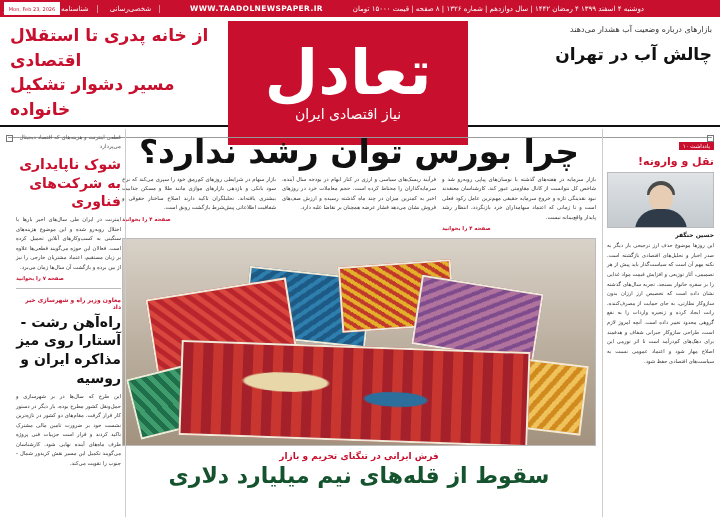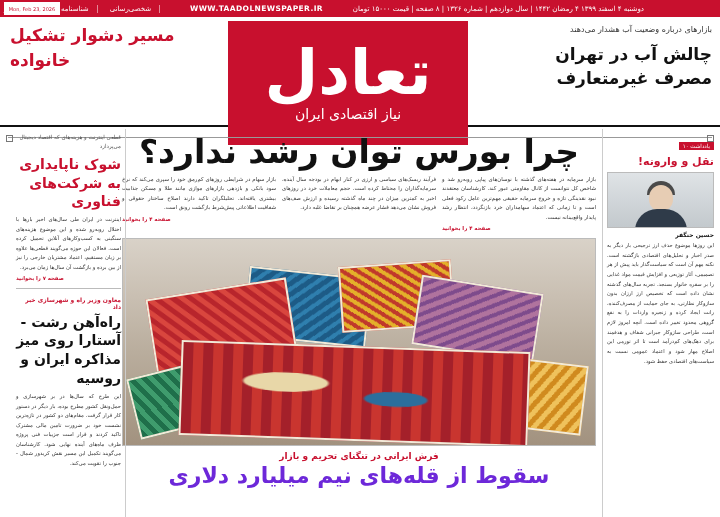--- a/index.html
+++ b/index.html
@@ -119,21 +119,21 @@
       repeating-linear-gradient(90deg,#a4202a 0 10px,#c9352f 10px 20px),
       #a4202a;}
   .rug.r6{left:2%;top:62%;width:22%;height:30%;transform:rotate(-14deg);
     background:repeating-linear-gradient(60deg,#1f6f4a 0 5px,#3f9c6d 5px 10px),#1f6f4a;}
   .rug.r7{left:70%;top:58%;width:28%;height:34%;transform:rotate(7deg);
     background:repeating-linear-gradient(-55deg,#d08a1e 0 5px,#efc25c 5px 10px),#d08a1e;}
   .photo-caption{
     text-align:center;font-size:9px;color:#c8102e;font-weight:bold;margin-top:5px;
   }
   .photo-head{
-    text-align:center;font-size:22px;font-weight:bold;color:#6d28d9;margin-top:2px;
+    text-align:center;font-size:22px;font-weight:bold;color:#14532d;margin-top:2px;
     letter-spacing:-.5px;
   }
 
   
   .sb-kicker{font-size:5.5px;color:#555;line-height:1.7;text-align:right;margin-bottom:3px;}
   .sb-head{
     font-size:14px;font-weight:bold;color:#c8102e;line-height:1.35;text-align:right;
     margin:2px 0 4px;
   }
   .sb-head.dark{color:#111;}
@@ -192,29 +192,29 @@
       <span class="cell">خبر</span>
     </div>
     <div class="datebox">Mon, Feb 23, 2026</div>
   </div>
 
   <div class="masthead">
 
     <div class="mh-left">
       <div class="kicker">بازارهای درباره وضعیت آب هشدار می‌دهند</div>
       <div class="mh-head">چالش آب در تهران</div>
-      <div class="mh-head">مصرف غیرمتعارف</div>
     </div>
 
     <div class="logo">
       <div class="word">تعادل</div>
       <div class="sub">نیاز اقتصادی ایران</div>
     </div>
 
     <div class="mh-right">
+      <div class="mh-head blue">از خانه پدری تا استقلال اقتصادی</div>
       <div class="mh-head blue">مسیر دشوار تشکیل خانواده</div>
     </div>
 
     <div class="hrule"></div>
     <div class="tick" style="left:6px;"></div>
     <div class="tick" style="right:6px;"></div>
   </div>
 
   <div class="body">
 

